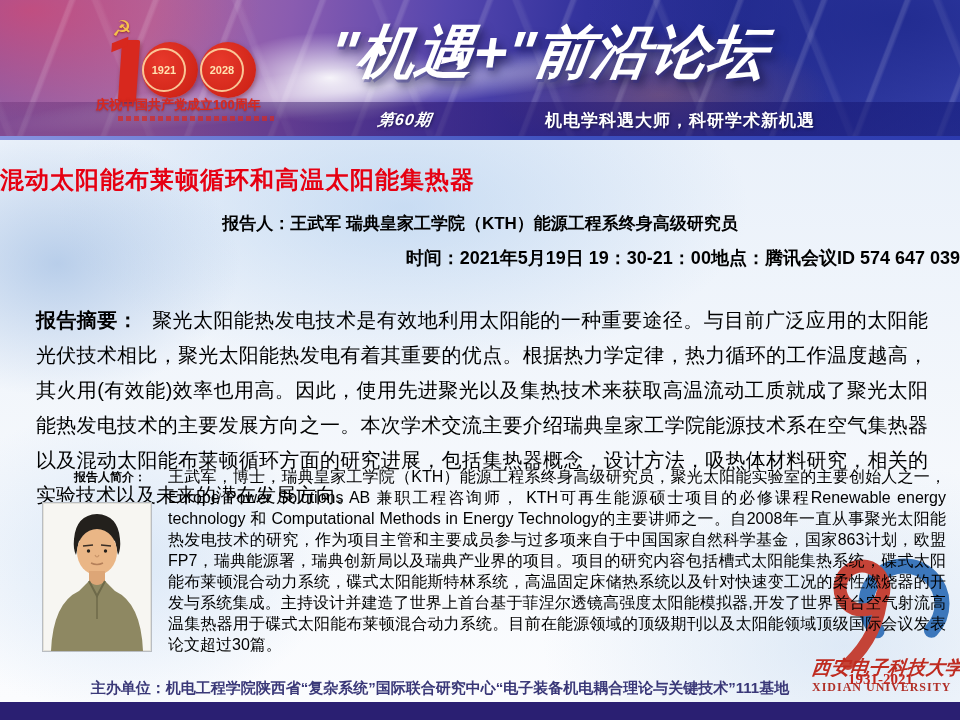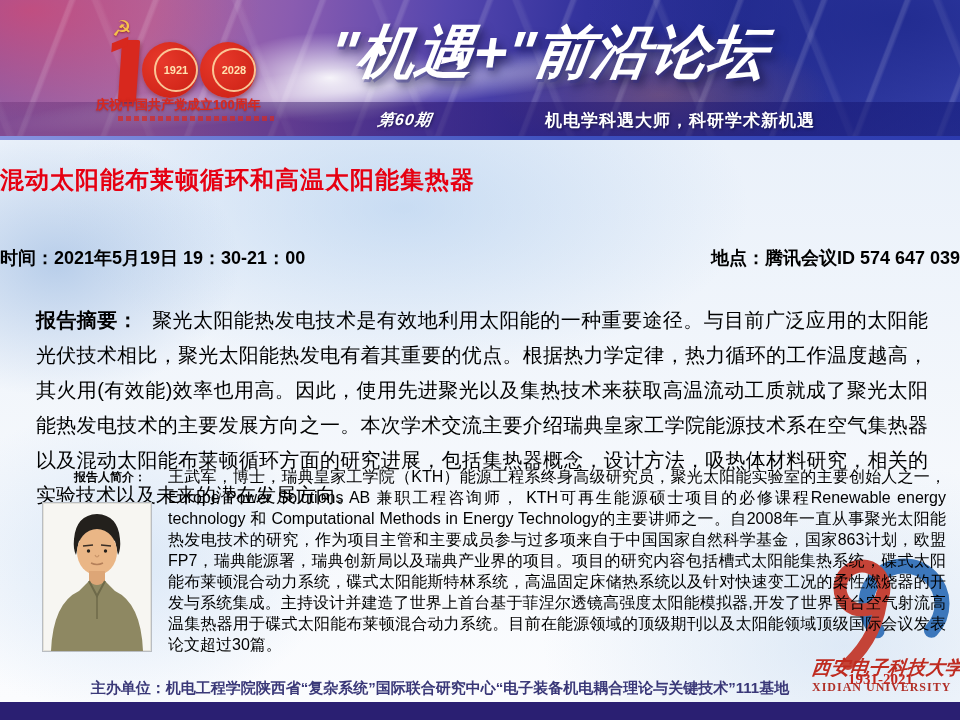--- a/index.html
+++ b/index.html
@@ -28,21 +28,21 @@
   
   .logo100{position:absolute;left:112px;top:24px;width:170px;height:104px;}
   .logo100 .one{position:absolute;left:8px;top:16px;width:18px;height:62px;background:#d8281e;
     transform:skewX(-4deg);border-radius:2px;box-shadow:1px 2px 4px rgba(90,0,0,.4);}
   .logo100 .one::before{content:"";position:absolute;left:-10px;top:0;width:16px;height:9px;
     background:#d8281e;transform:skewY(-22deg);}
   .logo100 .sickle{position:absolute;left:0px;top:-8px;font-size:22px;color:#f6c14a;
     text-shadow:0 1px 2px rgba(120,0,0,.6);z-index:3;}
   .logo100 .disc{position:absolute;top:18px;width:56px;height:56px;border-radius:50%;
     background:radial-gradient(circle at 35% 35%, #e8392b, #c81e12);
-    display:flex;align-items:center;justify-content:flex-end;box-shadow:1px 2px 5px rgba(90,0,0,.4);}
+    display:flex;align-items:center;justify-content:flex-start;box-shadow:1px 2px 5px rgba(90,0,0,.4);}
   .logo100 .d1{left:30px;} .logo100 .d2{left:88px;}
   .logo100 .ring{width:40px;height:40px;border:2px solid rgba(255,225,170,.85);border-radius:50%;
     display:flex;align-items:center;justify-content:center;color:#ffe2b0;font-size:11px;font-weight:bold;}
   .logo100 .cap{position:absolute;left:-16px;top:72px;width:200px;color:#d8281e;
     font-weight:bold;font-size:13px;text-shadow:0 1px 2px rgba(120,0,0,.35);white-space:nowrap;}
   .logo100 .fineprint{position:absolute;left:6px;top:92px;width:156px;height:5px;opacity:.75;
     background:repeating-linear-gradient(90deg, rgba(216,40,30,.9) 0 5px, transparent 5px 8px);}
 
   .forum-title{position:absolute;left:330px;top:6px;width:625px;font-size:58px;line-height:92px;
     font-weight:bold;font-style:italic;color:#ffffff;white-space:nowrap;transform:skewX(-8deg);
@@ -60,22 +60,22 @@
       radial-gradient(ellipse 260px 190px at 6% 22%, rgba(140,175,220,.55), transparent 70%),
       radial-gradient(ellipse 480px 230px at 42% 12%, rgba(165,198,235,.5), transparent 72%),
       radial-gradient(ellipse 300px 220px at 13% 75%, rgba(175,205,238,.4), transparent 70%),
       radial-gradient(ellipse 420px 260px at 88% 90%, rgba(170,200,232,.35), transparent 72%),
       linear-gradient(180deg,#eaf1fa,#f5f8fc 60%,#fbfcfe);}
 
   .lecture-title{position:absolute;left:0;top:24px;width:960px;text-align:left;
     font-size:24px;font-weight:bold;color:#e60012;letter-spacing:1px;}
   .speaker-line{position:absolute;left:0;top:72px;width:960px;text-align:center;
     font-size:17px;font-weight:bold;color:#000;}
-  .schedule{position:absolute;left:0;top:106px;width:960px;display:flex;justify-content:space-between;
-    gap:58px;font-size:18px;font-weight:bold;color:#000;}
+  .schedule{position:absolute;left:0;top:106px;width:960px;display:flex;justify-content:flex-end;
+    font-size:18px;font-weight:bold;color:#000;}
   .abstract{position:absolute;left:36px;top:143px;width:892px;font-size:20px;line-height:35px;
     color:#000;text-align:justify;}
   .abstract .lbl{font-weight:bold;padding-right:14px;}
 
   .bio-label{position:absolute;left:74px;top:329px;font-size:12px;font-weight:bold;color:#000;}
   .speaker-photo{position:absolute;left:42px;top:362px;width:108px;height:148px;
     border:1px solid #b9bdc2;background:#f7f6f2;}
   .bio-text{position:absolute;left:168px;top:326px;width:778px;font-size:16px;line-height:21px;
     color:#000;text-align:justify;z-index:2;}
 
@@ -119,20 +119,21 @@
     </div>
 
     <div class="forum-title">"机遇+"前沿论坛</div>
     <div class="issue">第60期</div>
     <div class="slogan">机电学科遇大师，科研学术新机遇</div>
   </div>
   <div class="separator"></div>
 
   <div class="content">
     <div class="lecture-title">混动太阳能布莱顿循环和高温太阳能集热器</div>
+    <div class="speaker-line">报告人：王武军  瑞典皇家工学院（KTH）能源工程系终身高级研究员</div>
     <div class="schedule">
       <span>时间：2021年5月19日 19：30-21：00</span>
       <span>地点：腾讯会议ID  574 647 039</span>
     </div>
 
     <p class="abstract"><span class="lbl">报告摘要：</span><span>聚光太阳能热发电技术是有效地利用太阳能的一种重要途径。与目前广泛应用的太阳能光伏技术相比，聚光太阳能热发电有着其重要的优点。根据热力学定律，热力循环的工作温度越高，其火用(有效能)效率也用高。因此，使用先进聚光以及集热技术来获取高温流动工质就成了聚光太阳能热发电技术的主要发展方向之一。本次学术交流主要介绍瑞典皇家工学院能源技术系在空气集热器以及混动太阳能布莱顿循环方面的研究进展，包括集热器概念，设计方法，吸热体材料研究，相关的实验技术以及未来的潜在发展方向。</span></p>
 
     <div class="bio-label">报告人简介：</div>
 
     <svg class="speaker-photo" viewBox="0 0 108 148" xmlns="http://www.w3.org/2000/svg">

